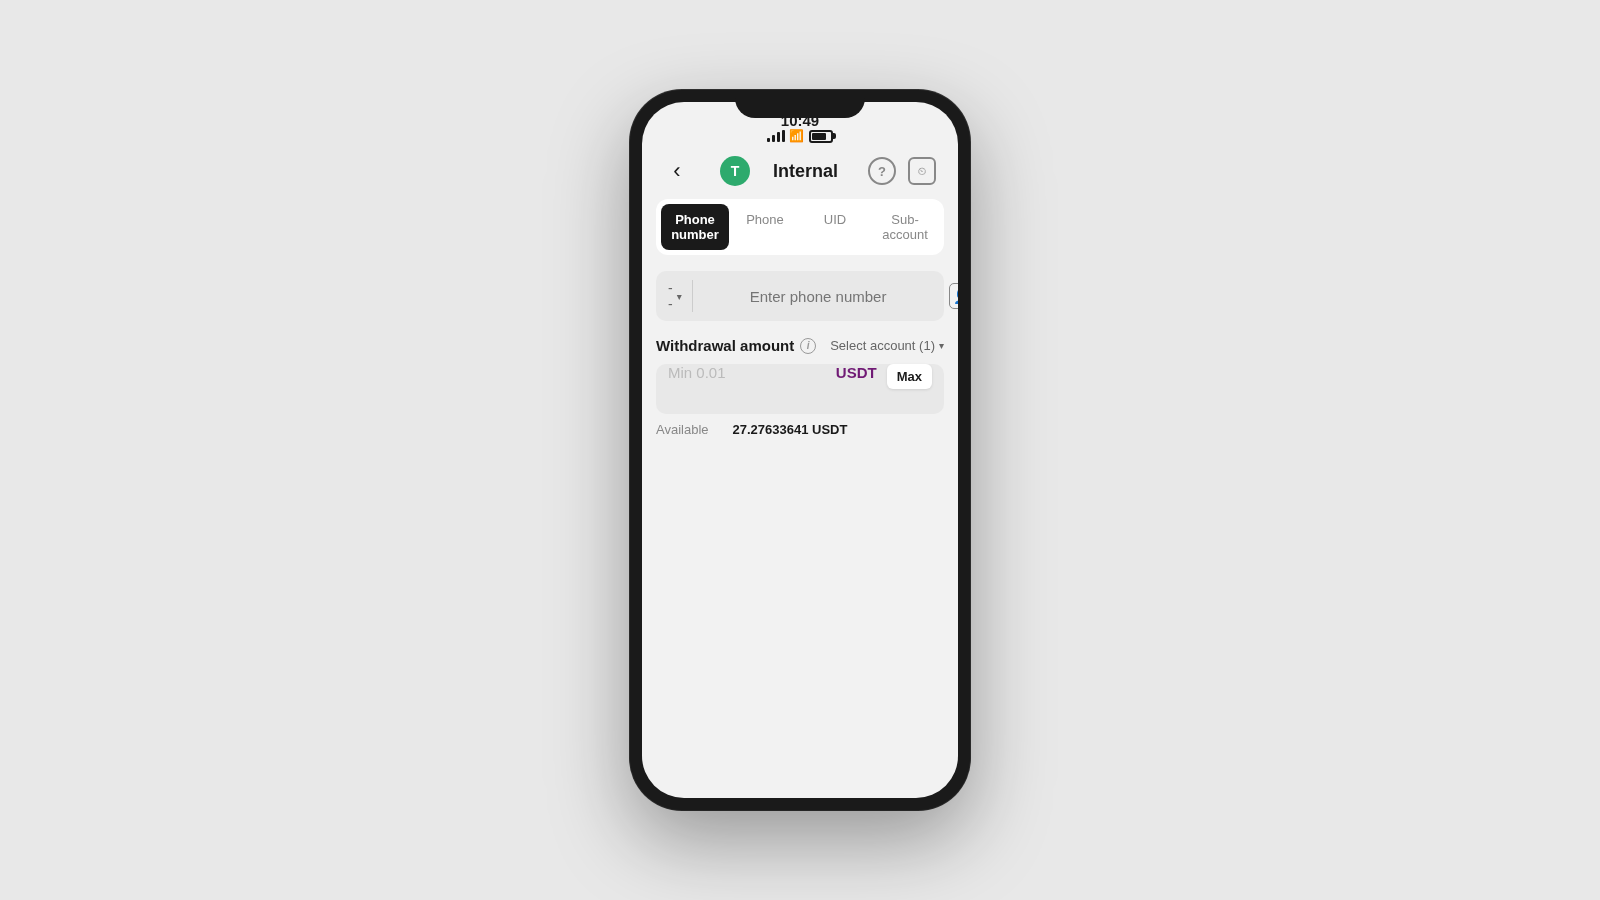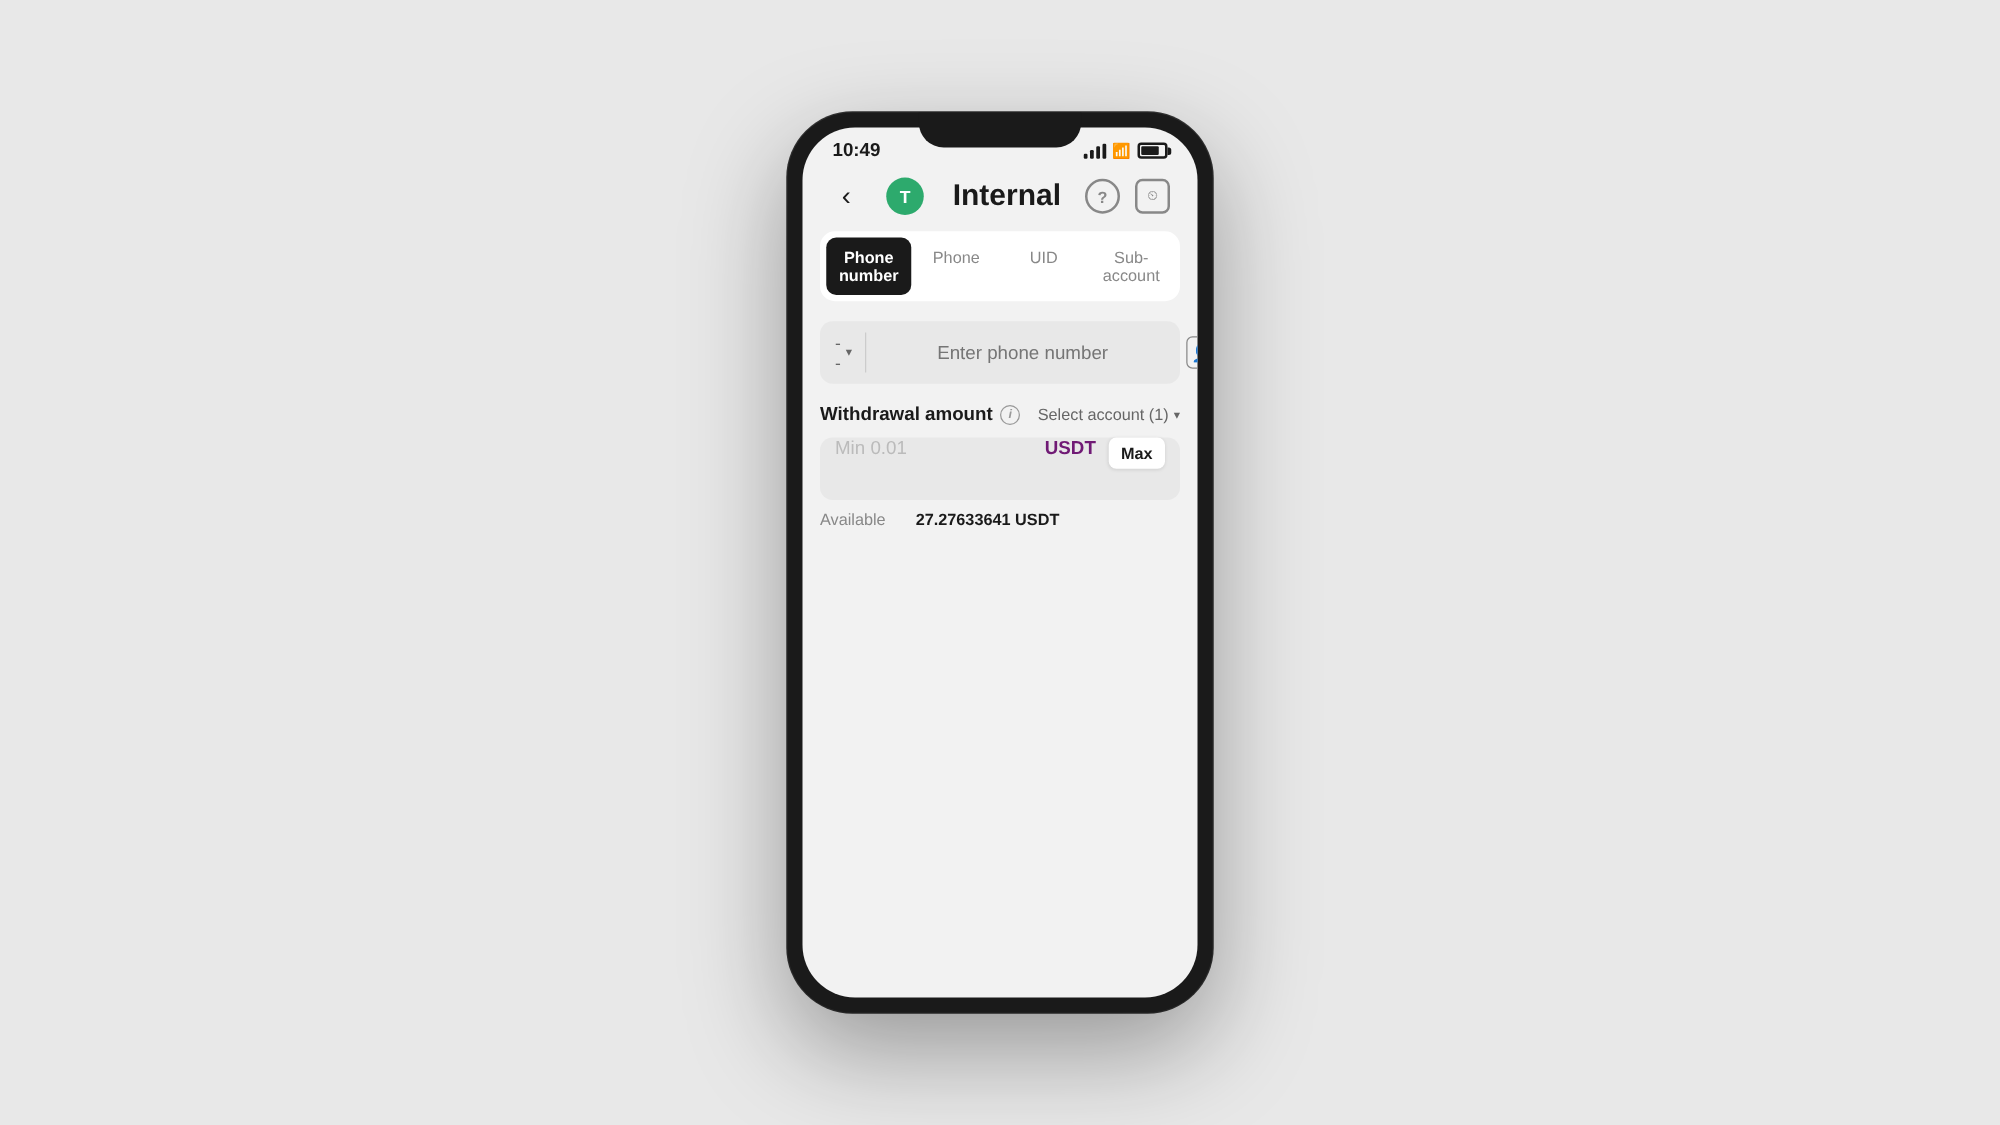--- a/index.html
+++ b/index.html
@@ -48,20 +48,21 @@
     }
 
     
     .status-bar {
       display: flex;
       justify-content: space-between;
       align-items: center;
       padding: 10px 24px 4px;
       position: relative;
       z-index: 5;
+      flex-direction: column;
     }
 
     .status-time {
       font-size: 15px;
       font-weight: 600;
       color: #1a1a1a;
     }
 
     .status-icons {
       display: flex;
@@ -154,21 +155,21 @@
       border-radius: 50%;
       display: flex;
       align-items: center;
       justify-content: center;
       color: white;
       font-size: 14px;
       font-weight: 700;
     }
 
     .title-text {
-      font-size: 24px;
+      font-size: 18px;
       font-weight: 600;
       color: #1a1a1a;
       margin-left: 15px;
     }
 
     .header-icons {
       display: flex;
       align-items: center;
       gap: 8px;
     }

